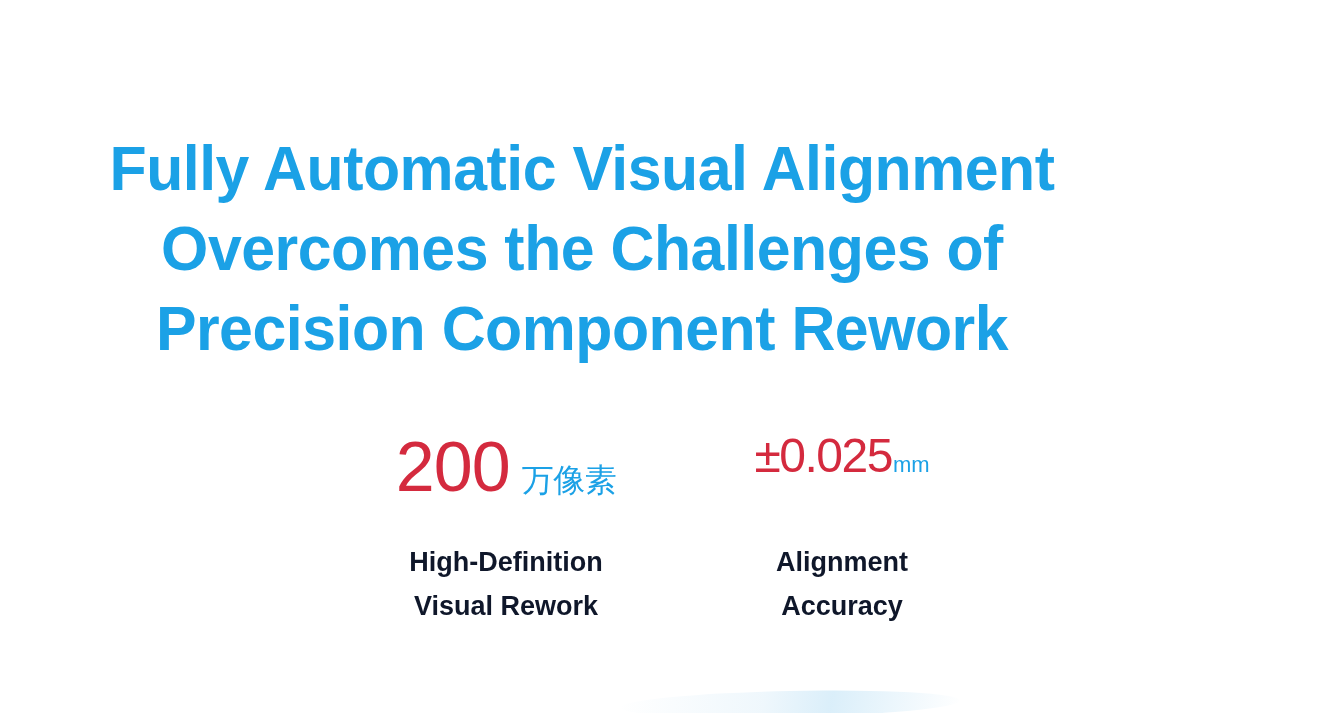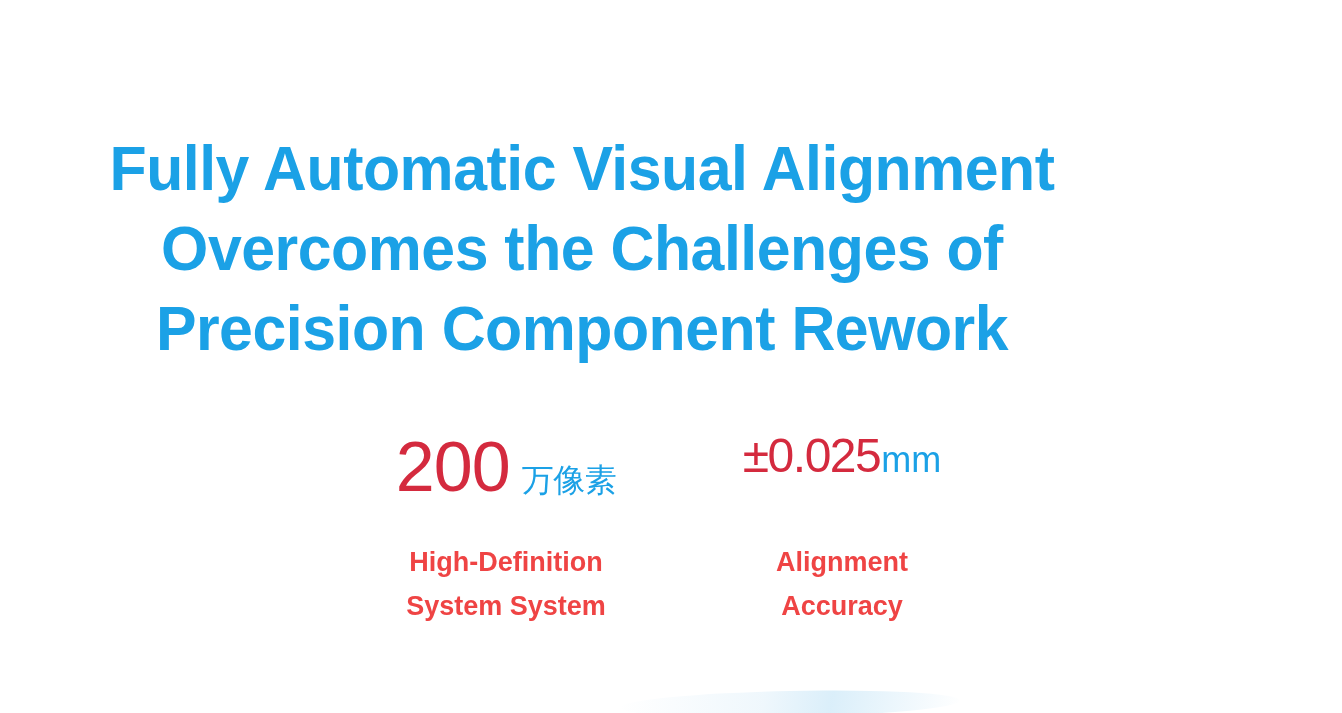--- a/index.html
+++ b/index.html
@@ -95,27 +95,27 @@
     font-size: 31px;
     line-height: 1;
     margin-left: 1px;
   }
   .stat-unit--cjk {
     font-size: 32px;
     letter-spacing: -0.5px;
     margin-left: 12px;
   }
   .stat-unit--mm {
-    font-size: 36px;
+    font-size: 22px;
     letter-spacing: 0px;
   }
 
   .stat-caption {
     margin-top: 22px;
-    color: #ef4444;
+    color: #0f172a;
     font-family: "Liberation Sans Narrow", "Liberation Sans", "DejaVu Sans", sans-serif;
     font-weight: 700;
     font-size: 27px;
     line-height: 44px;
     text-align: center;
   }
   .stat-caption span {
     display: block;
     white-space: nowrap;
   }
@@ -150,21 +150,21 @@
 
   <div class="stats">
 
     <div class="stat">
       <span class="stat-value">
         <span class="stat-number">200</span>
         <span class="stat-unit stat-unit--cjk">万像素</span>
       </span>
       <div class="stat-caption">
         <span>High-Definition</span>
-        <span>System System</span>
+        <span>Visual Rework</span>
       </div>
     </div>
 
     <div class="stat stat--second">
       <span class="stat-value">
         <span class="stat-number stat-number--wide">±0.025</span>
         <span class="stat-unit stat-unit--mm">mm</span>
       </span>
       <div class="stat-caption">
         <span>Alignment</span>

